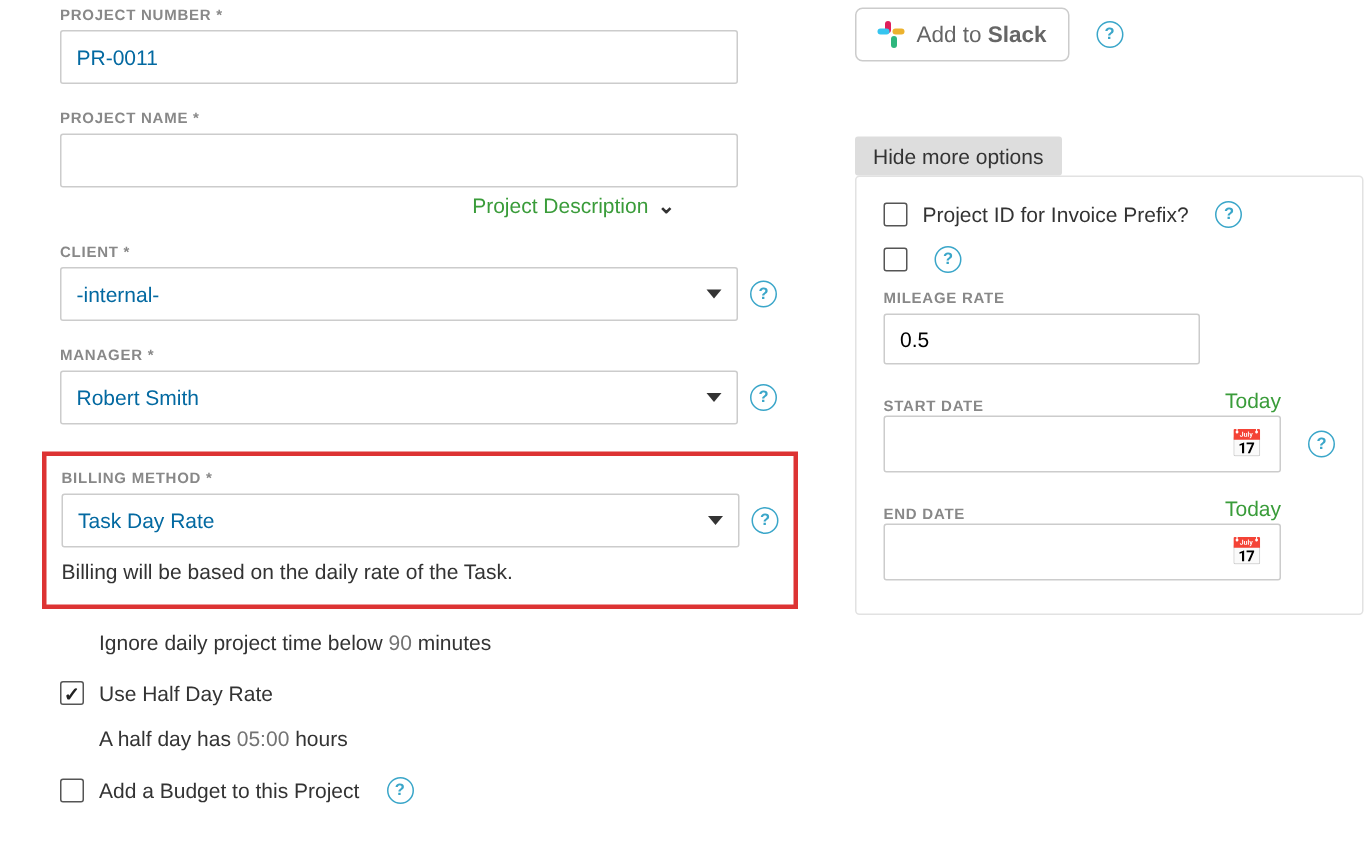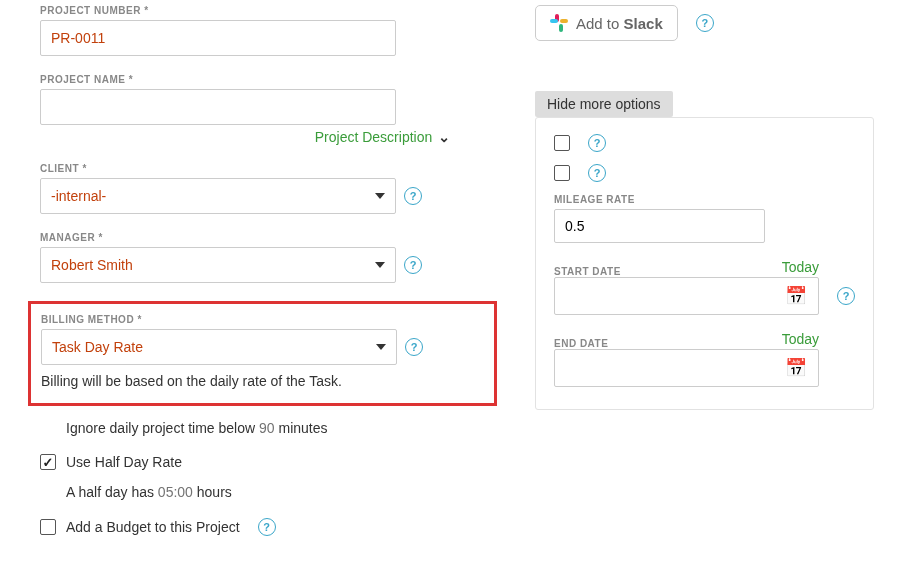--- a/index.html
+++ b/index.html
@@ -18,27 +18,27 @@
   .field-label {
     font-size: 10px;
     font-weight: 600;
     letter-spacing: 0.5px;
     color: #888;
     text-transform: uppercase;
     margin-bottom: 4px;
     display: block;
   }
   .text-input, .select-box {
-    width: 356px;
+    width: 452px;
     height: 36px;
     border: 1px solid #ccc;
     border-radius: 2px;
     padding: 0 10px;
     font-size: 14px;
-    color: #c2410c;
+    color: #0369a1;
     background: #fff;
   }
   .field-group { margin-bottom: 18px; position: relative; }
 
   .select-box {
     display: flex;
     align-items: center;
     justify-content: space-between;
     cursor: pointer;
   }
@@ -278,20 +278,21 @@
       <span class="help-icon">?</span>
     </div>
 
     <div>
       <span class="hide-options">Hide more options</span>
     </div>
     <div class="options-panel">
 
       <div class="checkbox-row">
         <span class="checkbox"></span>
+        <span>Project ID for Invoice Prefix?</span>
         <span class="help-icon">?</span>
       </div>
 
       <div class="checkbox-row">
         <span class="checkbox"></span>
         <span class="help-icon">?</span>
       </div>
 
       <div class="field-group" style="margin-bottom:6px;">
         <label class="field-label">MILEAGE RATE</label>

